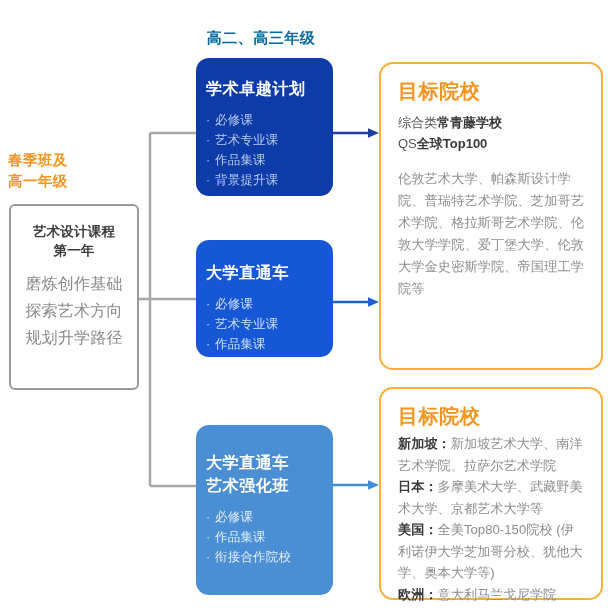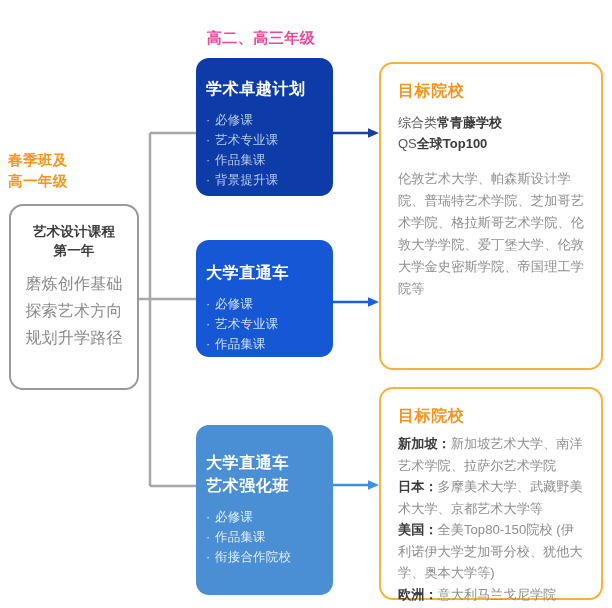--- a/index.html
+++ b/index.html
@@ -16,28 +16,28 @@
 
   
   .stage-label{
     position:absolute;left:8px;top:150px;width:132px;
     text-align:left;color:#f79520;font-weight:bold;
     font-size:14.5px;line-height:21px;letter-spacing:.4px;
   }
   
   .stage-label-top{
     position:absolute;left:181px;top:28px;width:160px;
-    text-align:center;color:#ec4899;font-weight:bold;
+    text-align:center;color:#0369a1;font-weight:bold;
     font-size:15px;line-height:20px;letter-spacing:.5px;
   }
 
   
   .year-box{
     position:absolute;left:9px;top:204px;width:130px;height:186px;
-    border:2.5px solid #9a9a9a;border-radius:14px;background:#fff;
+    border:2.5px solid #9a9a9a;border-radius:6px;background:#fff;
     box-sizing:border-box;
     display:flex;flex-direction:column;align-items:center;
     padding-top:16px;
   }
   .year-box .yb-title{
     color:#3c3c3c;font-weight:bold;font-size:13.5px;line-height:19px;
     text-align:center;letter-spacing:.2px;
   }
   .year-box .yb-list{margin-top:10px;width:100%;}
   .year-box .yb-item{
@@ -70,21 +70,21 @@
   #card-direct{left:196px;top:425px;width:137px;height:170px;background:#4a8fd4;padding-top:26px;}
   #card-direct .pc-item{color:#e3eefa;}
 
   
   .target-card{
     position:absolute;box-sizing:border-box;
     border:2.5px solid #fbb03b;border-radius:14px;background:#fff;
     padding:16px 14px 14px 17px;
   }
   .target-card .tc-title{
-    color:#f7941e;font-weight:bold;font-size:16px;line-height:22px;
+    color:#f7941e;font-weight:bold;font-size:20px;line-height:22px;
     letter-spacing:.6px;margin-bottom:10px;
   }
   .tc-block{font-size:13px;line-height:21px;color:#555555;}
   .tc-block b{color:#3a3a3a;font-weight:bold;}
   .tc-gap{height:14px;}
   .tc-para{font-size:13.2px;line-height:22px;color:#8e8e8e;letter-spacing:.1px;}
 
   #target-top{left:379px;top:62px;width:224px;height:308px;}
   #target-bottom{left:379px;top:387px;width:224px;height:213px;}
   #target-bottom .tc-title{margin-bottom:6px;}

